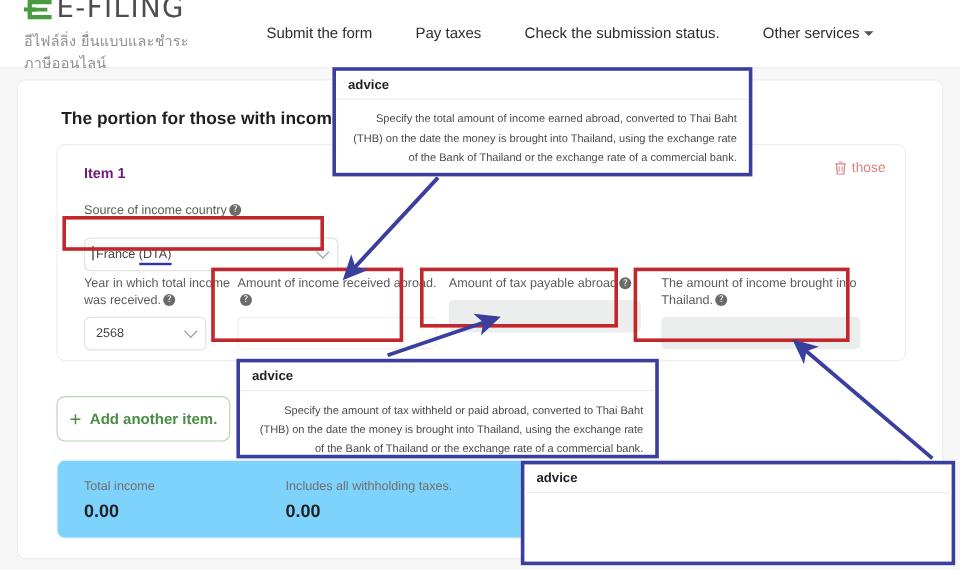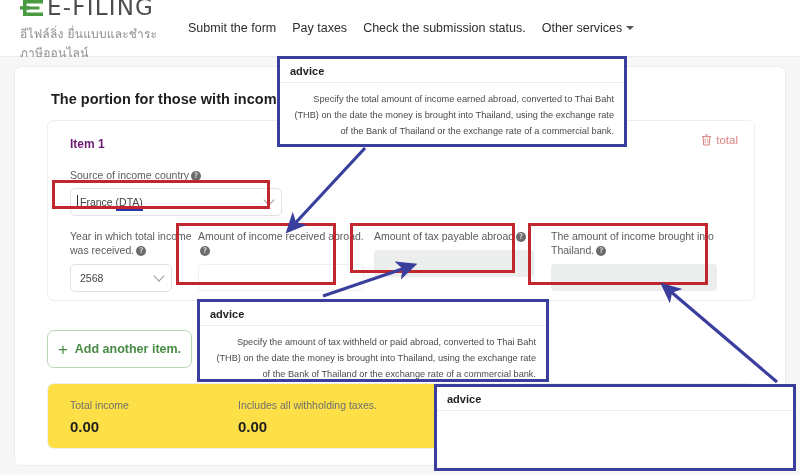--- a/index.html
+++ b/index.html
@@ -22,21 +22,21 @@
   .logo-e { position: relative; width: 26px; height: 26px; margin-right: 1px; }
   .logo-e svg { display: block; }
   .logo-text {
     font-size: 23px; letter-spacing: 1.2px; color: #4d4d4d;
     font-family: "DejaVu Sans", sans-serif; font-weight: 400;
   }
   .logo-sub {
     font-size: 12px; color: #8f8f8f; margin-top: 3px; letter-spacing: .2px;
     font-family: "DejaVu Sans", sans-serif;
   }
-  .nav { display: flex; align-items: flex-start; margin-left: 28px; gap: 16px; }
+  .nav { display: flex; align-items: flex-start; margin-left: 62px; gap: 36px; }
   .nav-item {
     font-size: 12.5px; color: #2d2d2d; cursor: pointer; white-space: nowrap;
     font-weight: 500;
   }
   .caret-down {
     display: inline-block; width: 0; height: 0; margin-left: 4px;
     border-left: 4px solid transparent; border-right: 4px solid transparent;
     border-top: 4px solid #555; vertical-align: 2px;
   }
 
@@ -105,21 +105,21 @@
     position: absolute; left: 32px; top: 263px; width: 145px; height: 38px;
     border: 1px solid #b7d6b5; border-radius: 7px; background: #fff;
     display: flex; align-items: center; justify-content: center; gap: 7px;
     font-size: 12.5px; font-weight: bold; color: #4a8c46; cursor: pointer;
   }
   .add-plus { font-size: 17px; font-weight: 400; line-height: 1; }
 
   
   .totals-card {
     position: absolute; left: 32px; top: 316px; width: 708px; height: 66px;
-    background: #fde047; border: 1px solid #f0f0f0; border-radius: 7px;
+    background: #7dd3fc; border: 1px solid #f0f0f0; border-radius: 7px;
   }
   .total-label { font-size: 10.5px; color: #6f6f6f; }
   .total-value { font-size: 15px; font-weight: bold; color: #1f1f1f; margin-top: 7px; }
 
   
   .redbox {
     position: absolute; border: 3px solid #c1272d; pointer-events: none;
   }
   .advice {
     position: absolute; background: #ffffff; border: 3px solid #3a3f9e;
@@ -178,28 +178,28 @@
     <div class="item-card">
       <div class="item-title">Item 1</div>
 
       <div class="delete-btn">
         <span>
           <svg width="11" height="12" viewBox="0 0 11 12">
             <path d="M1 2.6 H10 M4 1 H7 M2.1 2.6 L2.7 11 H8.3 L8.9 2.6" fill="none" stroke="#d9837f" stroke-width="1"></path>
             <path d="M4.2 4.5 V9.2 M6.8 4.5 V9.2" stroke="#d9837f" stroke-width=".8"></path>
           </svg>
         </span>
-        <span>total</span>
+        <span>those</span>
       </div>
 
       <div style="position:absolute;left:22px;top:47px;width:212px;">
         <div class="field-label">
           <span>Source of income country</span><span class="help-icon">?</span>
         </div>
-        <div class="select-box" style="margin-top:6px;text-align:center;">
+        <div class="select-box" style="margin-top:16px;text-align:center;">
           <span class="caret-text"><span>France </span><span class="blue-underline">(DTA)</span></span>
           <span class="chev"></span>
         </div>
       </div>
 
       <div style="position:absolute;left:22px;top:108px;width:128px;">
         <div class="field-label">
           <span>Year in which total income was received.</span><span class="help-icon">?</span>
         </div>
         <div class="select-box" style="margin-top:7px;width:102px;text-align:center;">

